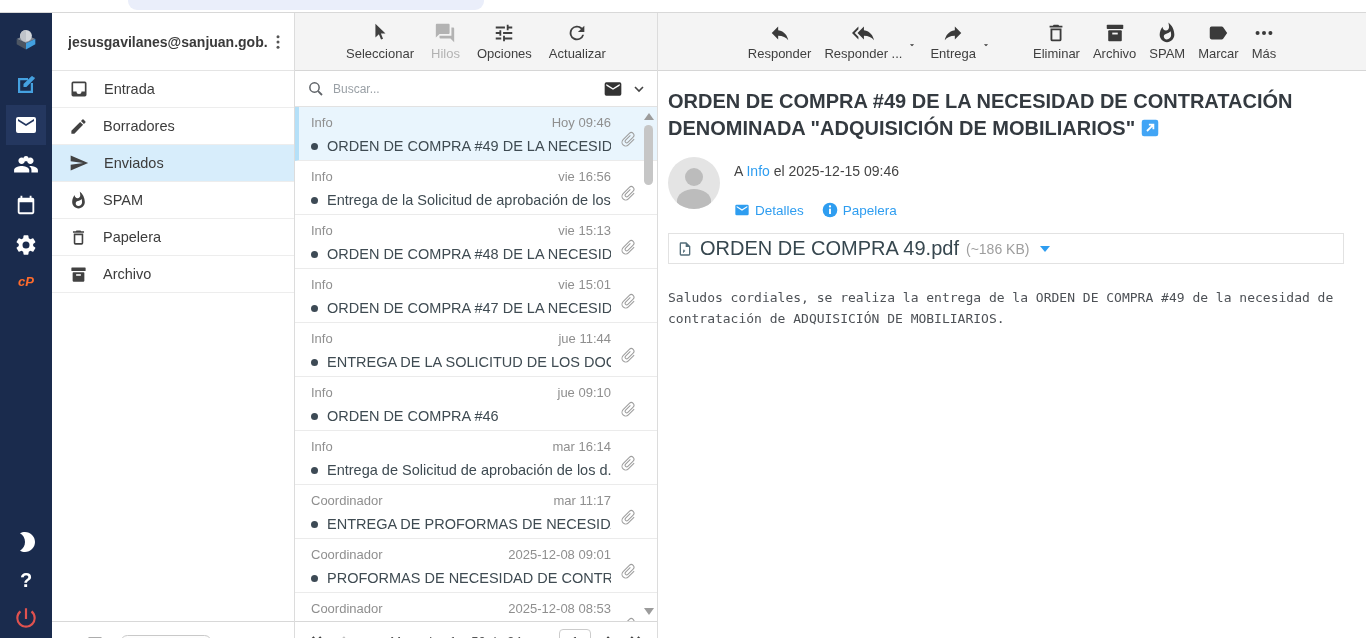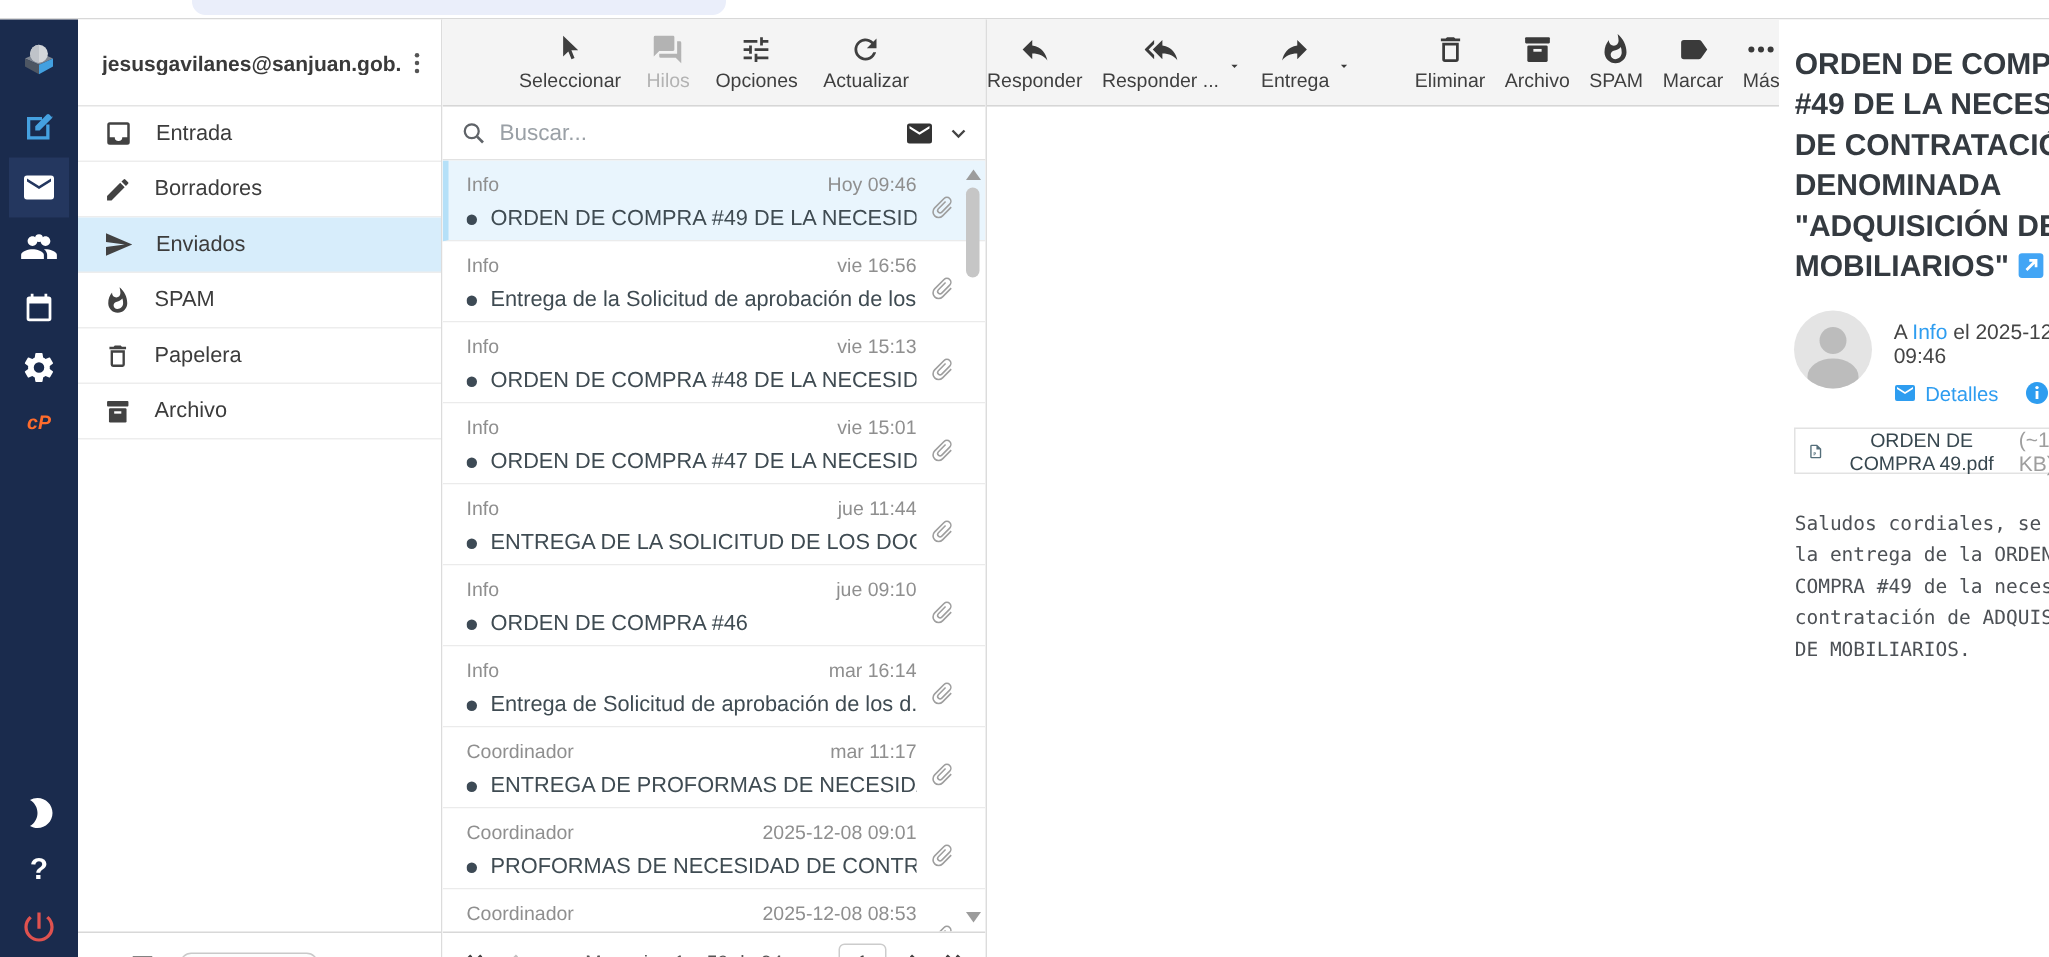--- a/index.html
+++ b/index.html
@@ -48,21 +48,21 @@
     display:flex; align-items:center; justify-content:center; flex-shrink:0; }
   .list-toolbar { gap:17px; }
   .tbtn { display:flex; flex-direction:column; align-items:center; gap:2px;
     font-size:13px; color:#3f3f3f; cursor:pointer; }
   .tbtn svg { display:block; }
   .tbtn.disabled { color:#b3b3b3; }
   .caret { align-self:center; margin:6px 0 0 -8px; }
   .tgap { width:16px; }
   .search-row { height:36px; border-bottom:1px solid #e2e2e2; display:flex;
     align-items:center; gap:8px; padding:0 10px 0 12px; flex-shrink:0; }
-  .search-input { flex:1; border:none; outline:none; font-size:15px; color:#3c3c3c;
+  .search-input { flex:1; border:none; outline:none; font-size:12px; color:#3c3c3c;
     font-family:"Liberation Sans",sans-serif; }
   .search-input::placeholder { color:#9aa0a6; }
   .msg-list { height:514px; position:relative; overflow:hidden; }
   .msg { height:54px; border-bottom:1px solid #ebebeb; padding:8px 46px 0 16px;
     position:relative; cursor:pointer; background:#fff; }
   .msg.selected { background:#e9f5fd; border-left:4px solid #b5e0f8; padding-left:12px; }
   .msg .line1 { display:flex; justify-content:space-between; font-size:13px;
     color:#8f8f8f; }
   .msg .line2 { display:flex; align-items:center; gap:9px; margin-top:8px;
     font-size:14.5px; color:#3f4b52; white-space:nowrap; overflow:hidden; }
@@ -79,42 +79,42 @@
     background:#c6c6c6; border-radius:5px; }
   .list-footer { position:absolute; top:608px; left:0; right:0; height:40px;
     background:#fff; border-top:1px solid #d8d8d8; display:flex; align-items:center;
     padding:0 10px; gap:8px; }
   .pg-icon { cursor:pointer; display:flex; }
   .pg-summary { flex:1; text-align:center; font-size:13px; color:#555; }
   .page-box { width:32px; height:26px; border:1px solid #ccc; border-radius:4px;
     text-align:center; font-size:13px; color:#444; line-height:24px; background:#fff; }
 
   
-  .view-pane { flex:1; background:#fff; display:flex; 
+  .view-pane { flex:1; background:#fff; display:flex; flex-direction:column;
     overflow:hidden; }
   .mail-toolbar { gap:13px; }
   .content { padding:17px 16px 0 10px; }
   .subject { font-size:20px; font-weight:bold; color:#343a40; line-height:27px;
     max-width:690px; }
   .popup-ic { display:inline-block; vertical-align:-2px; margin-left:6px; }
   .sender-row { display:flex; gap:14px; margin-top:13px; align-items:flex-start; }
   .avatar { width:52px; height:52px; border-radius:50%; background:#e4e4e4;
     position:relative; overflow:hidden; flex-shrink:0; }
   .avatar .head { position:absolute; top:11px; left:17px; width:18px; height:18px;
     border-radius:50%; background:#bcbcbc; }
   .avatar .bodyp { position:absolute; top:32px; left:9px; width:34px; height:24px;
     border-radius:50% 50% 0 0; background:#bcbcbc; }
   .meta-line1 { font-size:14px; color:#444; margin-top:6px; }
-  .meta-line2 { display:flex; gap:18px; margin-top:9px; align-items:center; }
+  .meta-line2 { display:flex; gap:18px; margin-top:23px; align-items:center; }
   a.link { color:#2e9df0; text-decoration:none; cursor:pointer; }
   .meta-link { display:flex; align-items:center; gap:5px; font-size:13.5px;
     color:#2e9df0; cursor:pointer; }
   .attach-bar { margin:15px 6px 0 0; border:1px solid #e2e2e2; height:31px;
     display:flex; align-items:center; gap:7px; padding:0 8px; cursor:pointer; }
-  .attach-name { font-size:13px; color:#37474f;text-align:center; }
+  .attach-name { font-size:20px; color:#37474f;text-align:center; }
   .attach-size { font-size:14px; color:#9e9e9e; }
   .attach-caret { width:0; height:0; border-left:5px solid transparent;
     border-right:5px solid transparent; border-top:6px solid #2e9df0; margin-left:4px; }
   .mail-body { margin-top:23px; font-family:"DejaVu Sans Mono", monospace;
     font-size:13px; color:#4d5156; line-height:21px; white-space:pre-line; }
 </style>
 </head>
 <body>
 
 <div class="topstrip">

